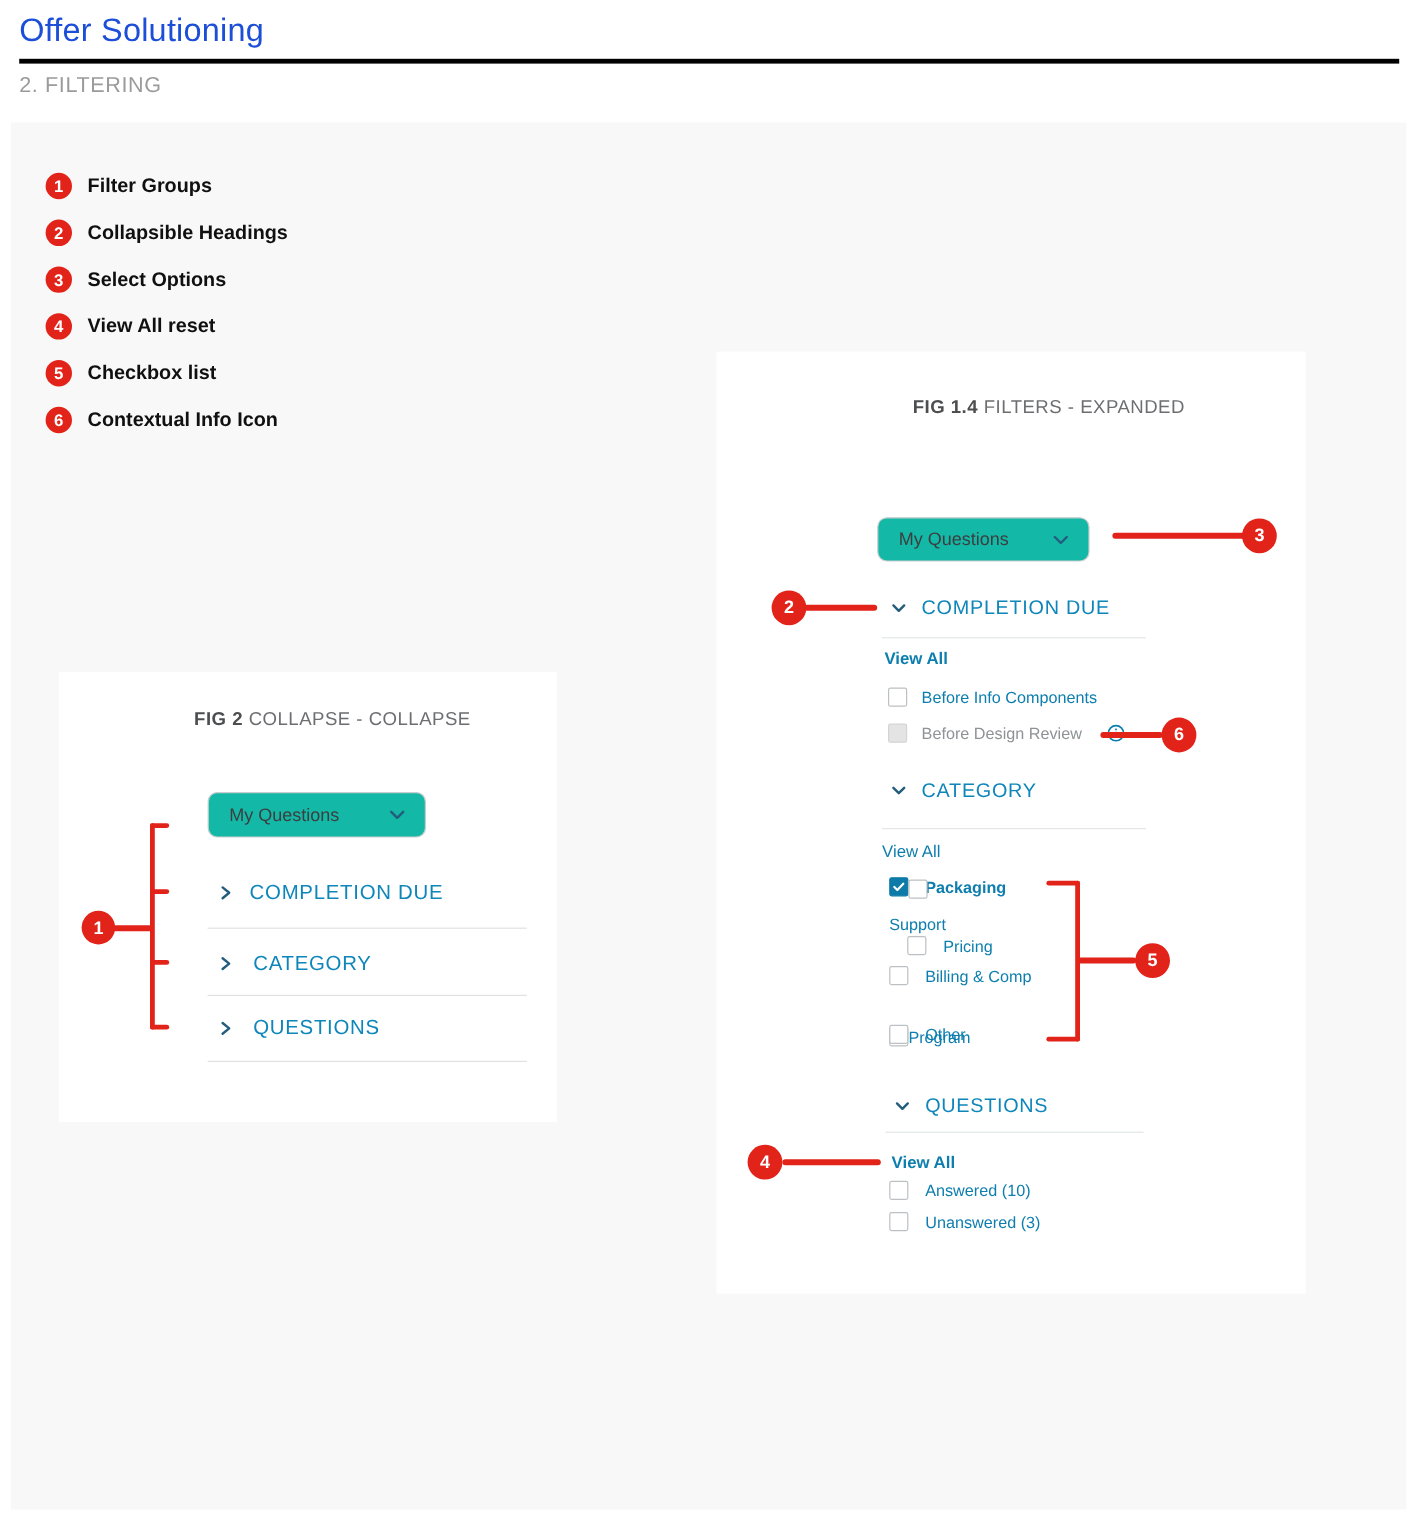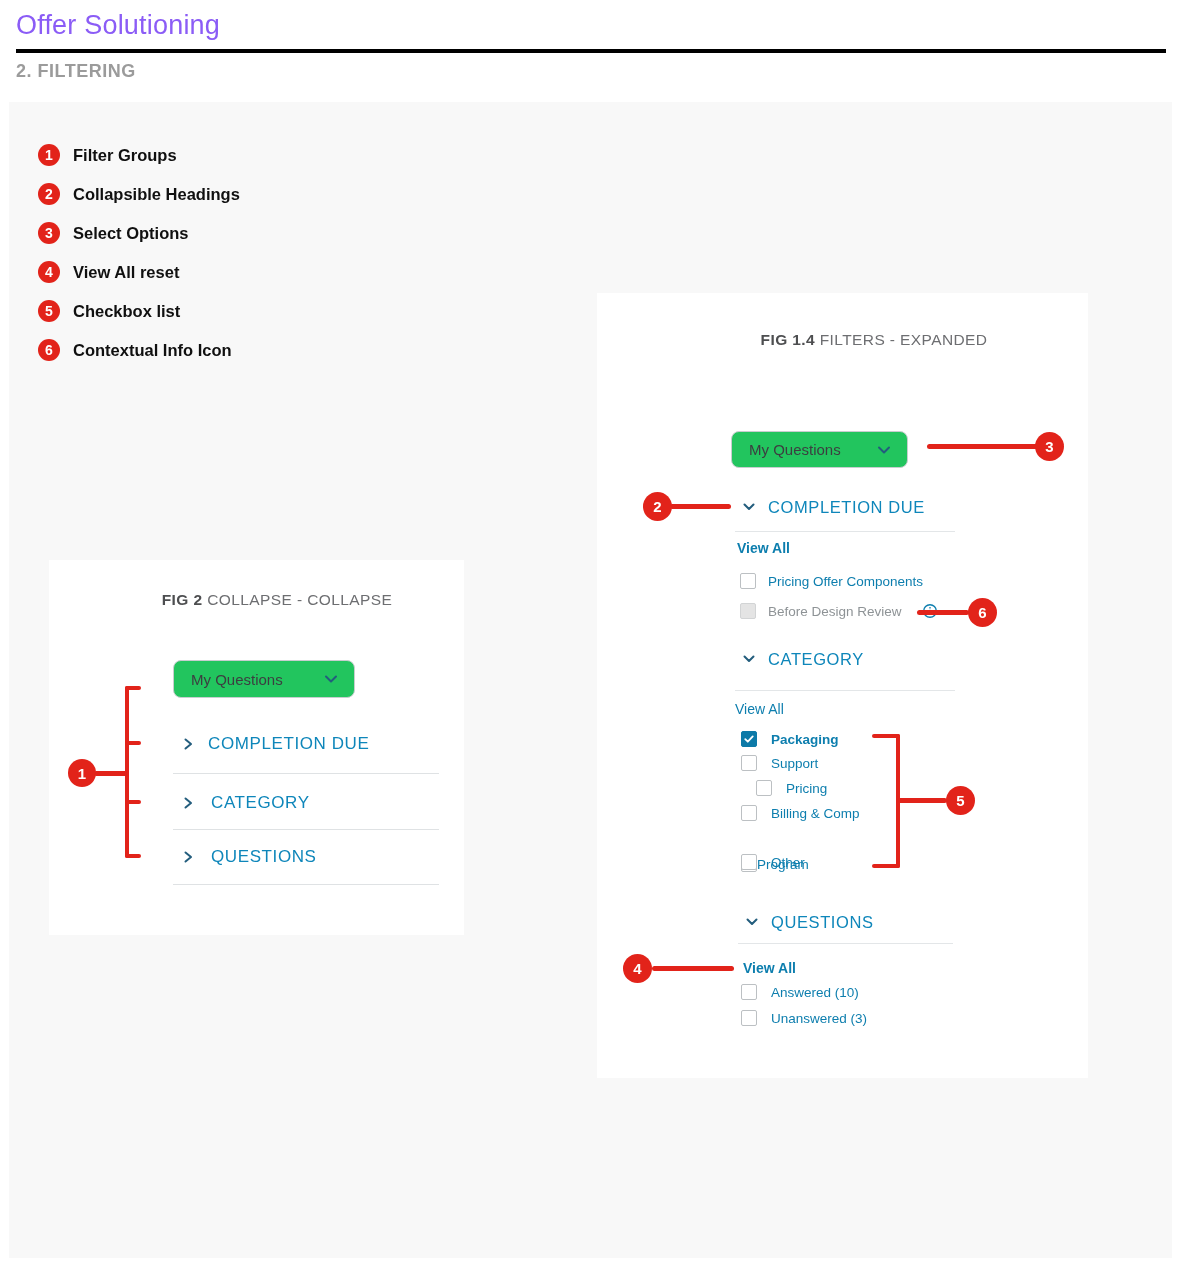--- a/index.html
+++ b/index.html
@@ -4,23 +4,23 @@
 <style>
   html,body{margin:0;padding:0;}
   body{
     width:1182px;height:1278px;position:relative;background:#fff;
     font-family:"Liberation Sans", sans-serif;
     -webkit-font-smoothing:antialiased;
   }
   .abs{position:absolute;}
 
   
-  .page-title{left:16px;top:10px;font-size:27px;color:#8b5cf6;letter-spacing:.2px;}
+  .page-title{left:16px;top:10px;font-size:27px;color:#1d4ed8;letter-spacing:.2px;}
   .title-rule{left:16px;top:49px;width:1150px;height:4px;background:#000;}
-  .page-section{left:16px;top:61px;font-size:18px;color:#9b9b9b;letter-spacing:.5px;font-weight:bold;}
+  .page-section{left:16px;top:61px;font-size:18px;color:#9b9b9b;letter-spacing:.5px;}
 
   
   .canvas{left:9px;top:102px;width:1163px;height:1156px;background:var(--gray-bg);}
 
   
   .legend{left:38px;top:144px;display:flex;flex-direction:column;gap:17px;}
   .legend-item{display:flex;align-items:center;gap:13px;}
   .num-circle{
     width:22px;height:22px;border-radius:50%;background:var(--red);
     color:#fff;font-weight:bold;font-size:14px;display:flex;align-items:center;justify-content:center;flex:0 0 auto;
@@ -30,21 +30,21 @@
   
   .panel{background:var(--panel-white);}
   .panel-collapse{left:49px;top:560px;width:415px;height:375px;}
   .panel-expanded{left:597px;top:293px;width:491px;height:785px;}
 
   .fig-title{transform:translateX(-50%);font-size:15.5px;color:#6d6e71;letter-spacing:.4px;white-space:nowrap;}
   .fig-title b{color:#4d4e50;}
 
   
   .dropdown{
-    background:#22c55e;border:1px solid var(--border-dropdown);border-radius:8px;
+    background:#14b8a6;border:1px solid var(--border-dropdown);border-radius:8px;
     display:flex;align-items:center;justify-content:space-between;
     padding:0 15px 0 17px;box-sizing:border-box;cursor:pointer;
   }
   .dropdown .dd-value{font-size:15px;color:#3c3e40;}
 
   
   .group-row{display:flex;align-items:center;height:22px;cursor:pointer;}
   .group-label{color:var(--blue-heading);letter-spacing:.6px;white-space:nowrap;}
   .panel-collapse .group-label{font-size:17px;}
   .panel-expanded .group-label{font-size:16.5px;}
@@ -174,21 +174,21 @@
         </svg>
     </span>
     <span class="group-label">COMPLETION DUE</span>
   </div>
   <div class="abs hr-line" style="left:138px;top:238px;width:220px;"></div>
 
   <div class="abs view-all bold" style="left:140px;top:247px;">View All</div>
 
   <div class="abs cb-row" style="left:143px;top:278px;gap:12px;">
     <span class="checkbox"></span>
-    <span class="cb-label">Pricing Offer Components</span>
+    <span class="cb-label">Before Info Components</span>
   </div>
   <div class="abs cb-row" style="left:143px;top:308px;gap:12px;">
     <span class="checkbox disabled"></span>
     <span class="cb-label disabled">Before Design Review</span>
     <span class="info-icon">
       <svg width="16" height="16" viewBox="0 0 16 16">
         <circle cx="8" cy="8" r="6.3" fill="none" stroke="#0D7EAE" stroke-width="1.4"></circle>
         <rect x="7.25" y="6.8" width="1.5" height="4.4" rx="0.5" fill="#0D7EAE"></rect>
         <rect x="7.25" y="4" width="1.5" height="1.6" rx="0.5" fill="#0D7EAE"></rect>
       </svg>
@@ -208,21 +208,21 @@
   <div class="abs view-all" style="left:138px;top:408px;">View All</div>
 
   <div class="abs cb-row" style="left:144px;top:436px;gap:14px;">
     <span class="checkbox checked">
       <svg width="12" height="12" viewBox="0 0 16 16">
           <path d="M3 8.2 L6.4 11.6 L13 4.6" fill="none" stroke="#fff" stroke-width="2.4" stroke-linecap="round" stroke-linejoin="round"></path>
         </svg>
     </span>
     <span class="cb-label bold">Packaging</span>
   </div>
-  <div class="abs cb-row" style="left:144px;top:460px;gap:14px;">
+  <div class="abs cb-row" style="left:144px;top:440px;gap:14px;flex-direction:column;">
     <span class="checkbox"></span>
     <span class="cb-label">Support</span>
   </div>
   <div class="abs cb-row" style="left:144px;top:485px;gap:14px;padding-left:15px;">
     <span class="checkbox"></span>
     <span class="cb-label">Pricing</span>
   </div>
   <div class="abs cb-row" style="left:144px;top:510px;gap:14px;">
     <span class="checkbox"></span>
     <span class="cb-label">Billing &amp; Comp</span>

